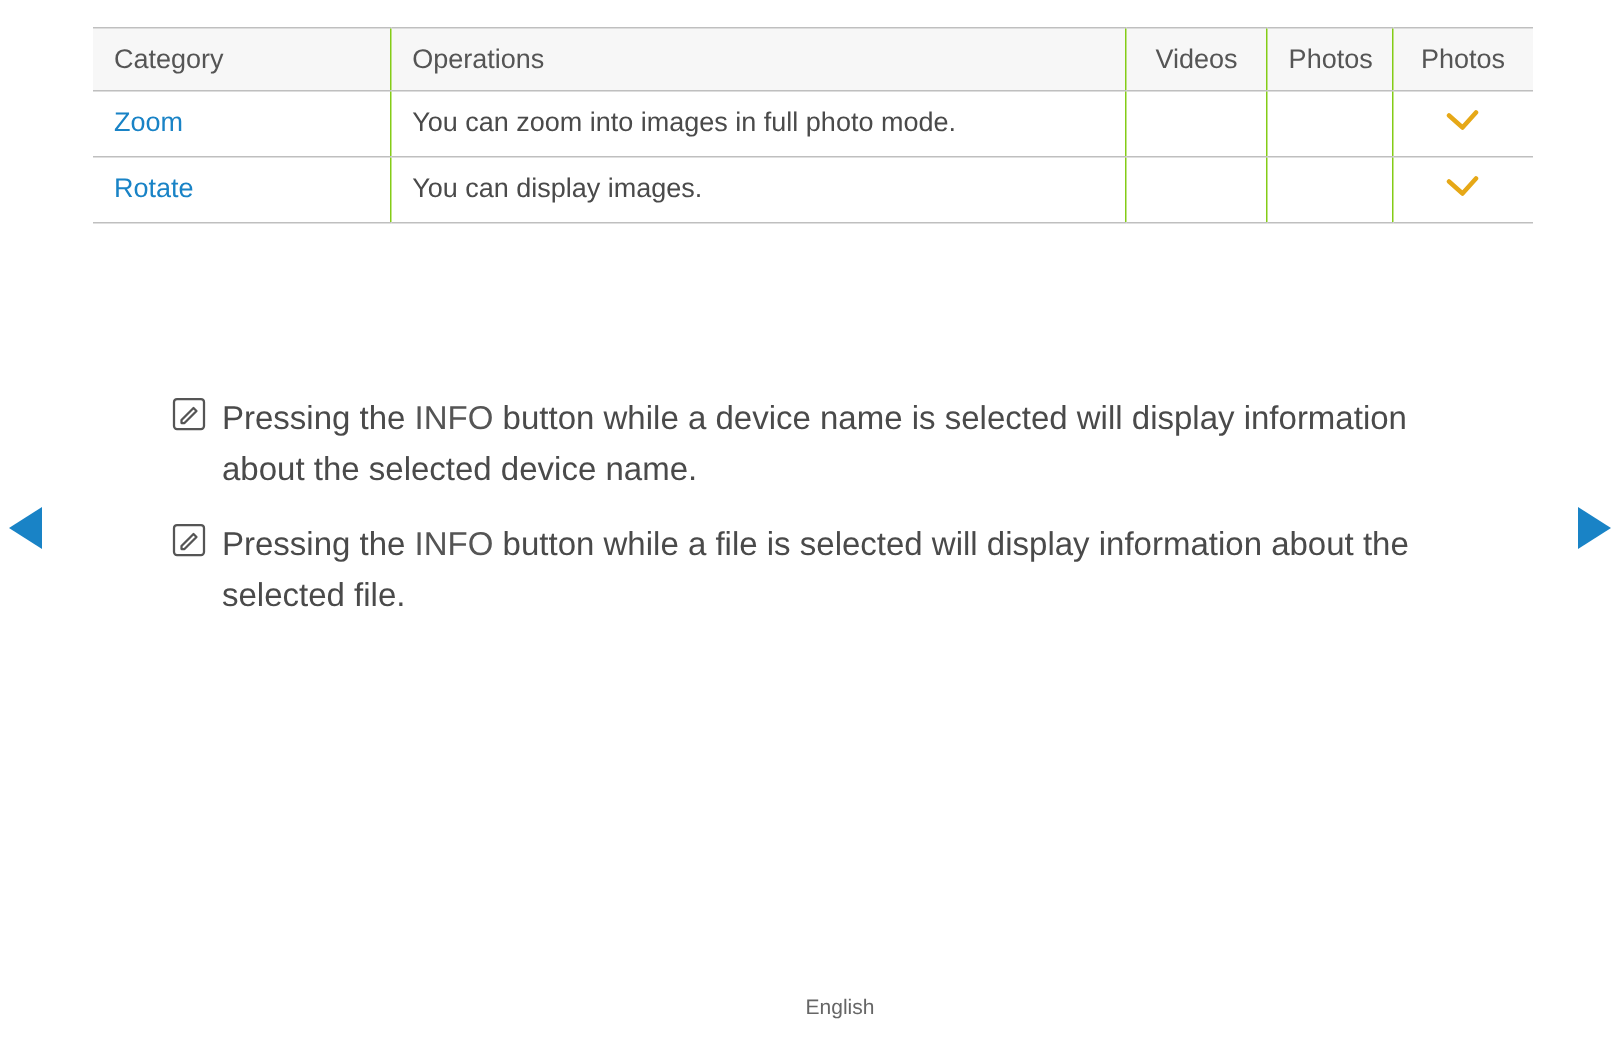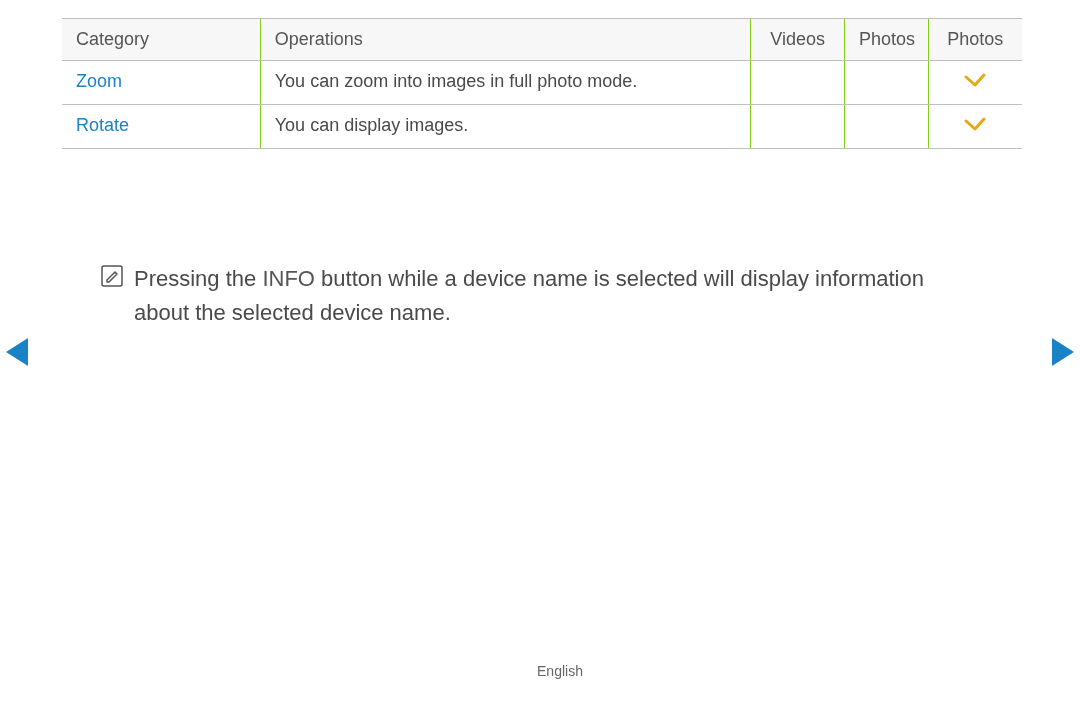--- a/index.html
+++ b/index.html
@@ -58,21 +58,21 @@
     display: inline-block;
     color: #e6a817;
     font-size: 22px;
     line-height: 1;
   }
   .check svg { display: block; }
 
   .notes {
     position: absolute;
     top: 262px;
-    left: 100px;
+    left: 114px;
     width: 880px;
     font-size: 22px;
     line-height: 1.55;
     color: #4a4a4a;
   }
   .note-item {
     display: flex;
     margin-bottom: 16px;
   }
   .note-icon {
@@ -162,19 +162,28 @@
   <div class="notes">
       <div class="note-item">
         <div class="note-icon">
           <svg width="24" height="24" viewBox="0 0 24 24">
             <rect x="2" y="2" width="20" height="20" rx="2" fill="none" stroke="#555" stroke-width="1.5"></rect>
             <path d="M7 16 L15 8 L17 10 L9 18 L7 18 Z" fill="none" stroke="#555" stroke-width="1.5" stroke-linejoin="round"></path>
           </svg>
         </div>
         <div class="note-text"><span>Pressing the </span><span class="bold">INFO</span><span> button while a device name is selected will display information about the selected device name.</span></div>
       </div>
+      <div class="note-item">
+        <div class="note-icon">
+          <svg width="24" height="24" viewBox="0 0 24 24">
+            <rect x="2" y="2" width="20" height="20" rx="2" fill="none" stroke="#555" stroke-width="1.5"></rect>
+            <path d="M7 16 L15 8 L17 10 L9 18 L7 18 Z" fill="none" stroke="#555" stroke-width="1.5" stroke-linejoin="round"></path>
+          </svg>
+        </div>
+        <div class="note-text"><span>Pressing the </span><span class="bold">INFO</span><span> button while a file is selected will display information about the selected file.</span></div>
+      </div>
     </div>
 
   <div class="nav-arrow nav-prev"></div>
   <div class="nav-arrow nav-next"></div>
 
   <div class="footer-lang">English</div>
 </div>
 
 </body></html>

